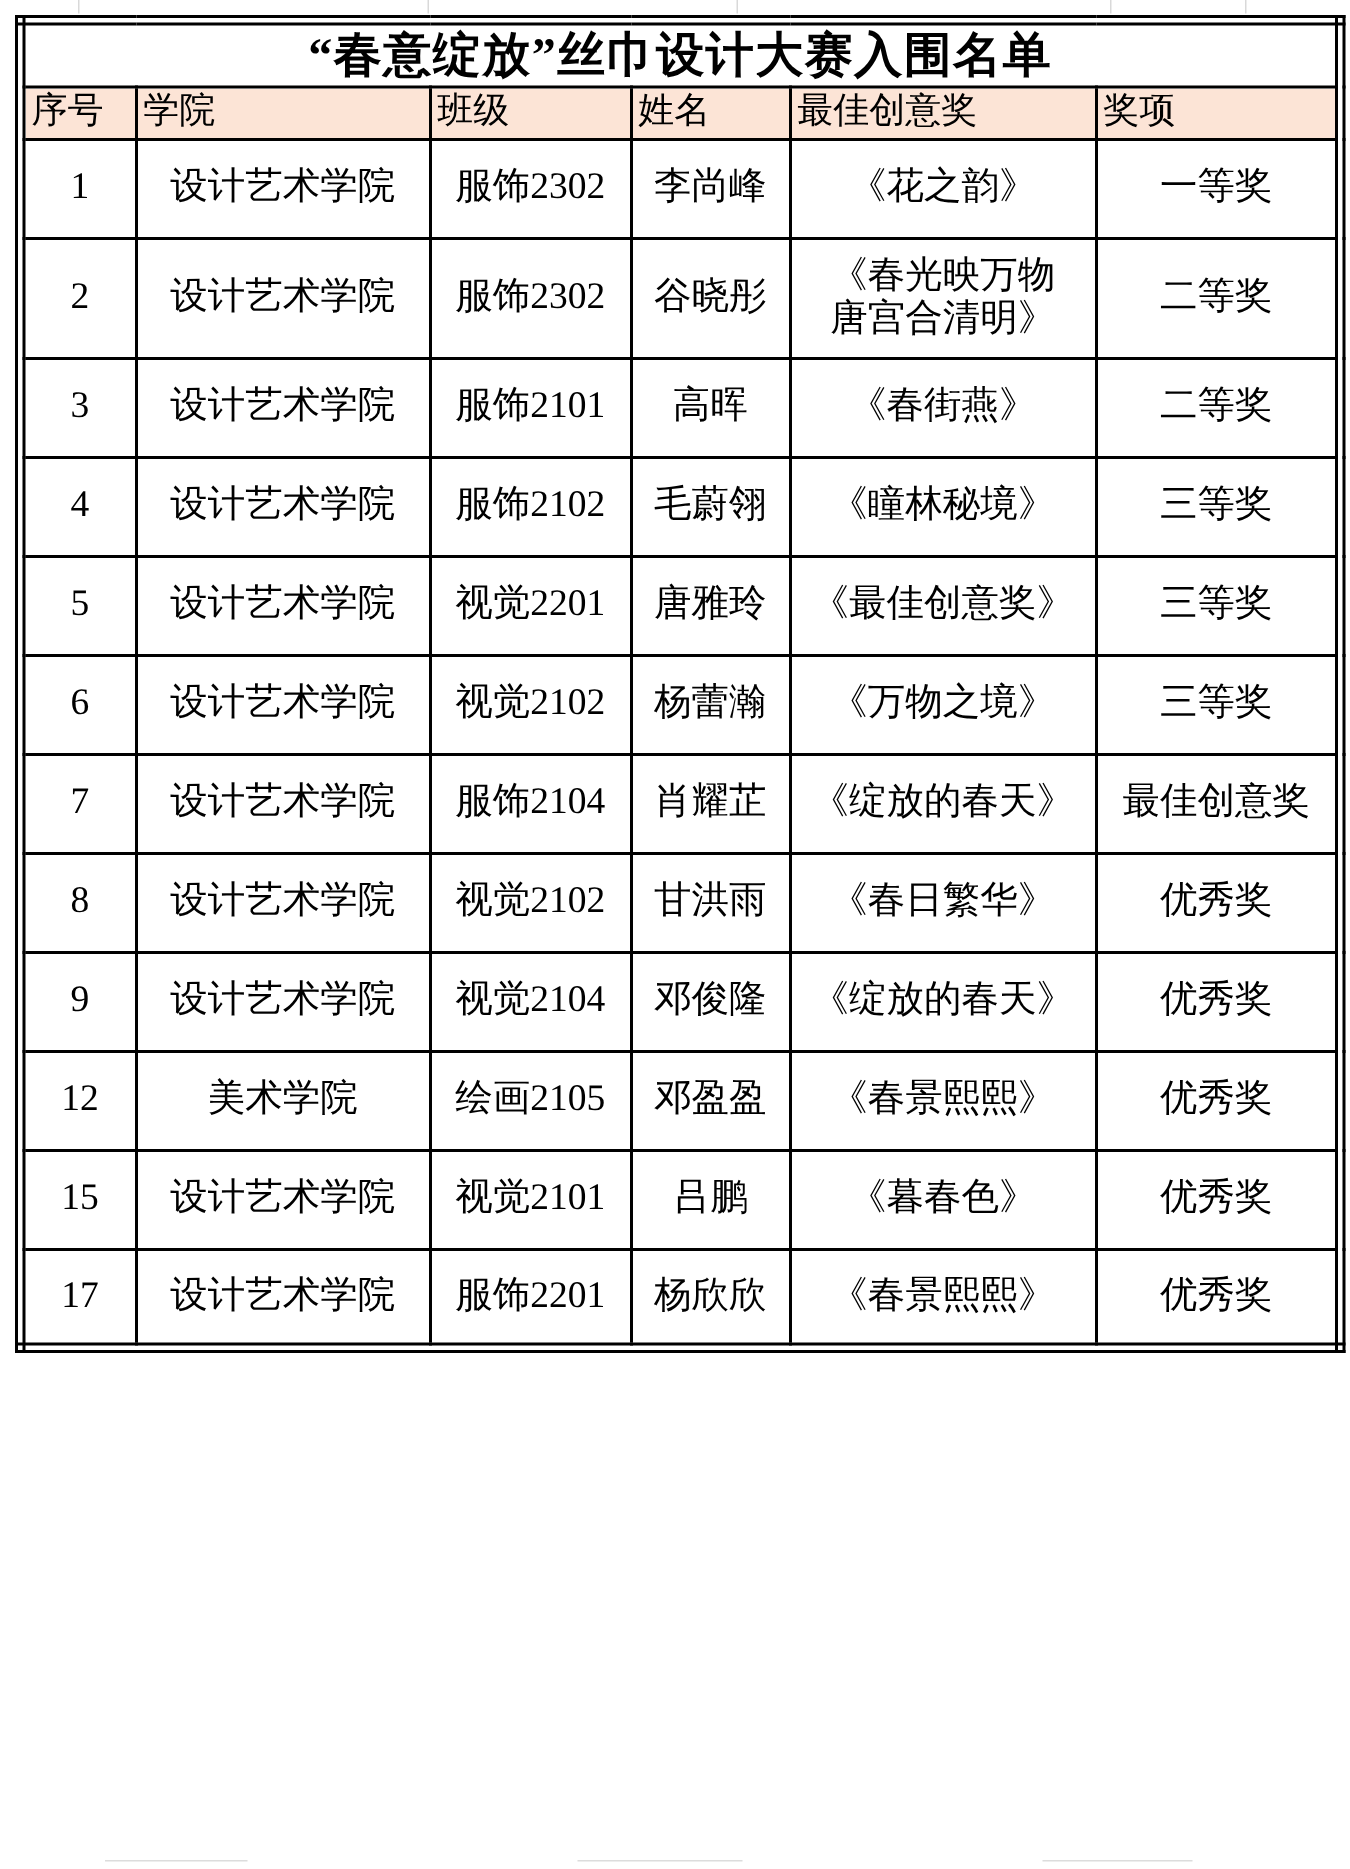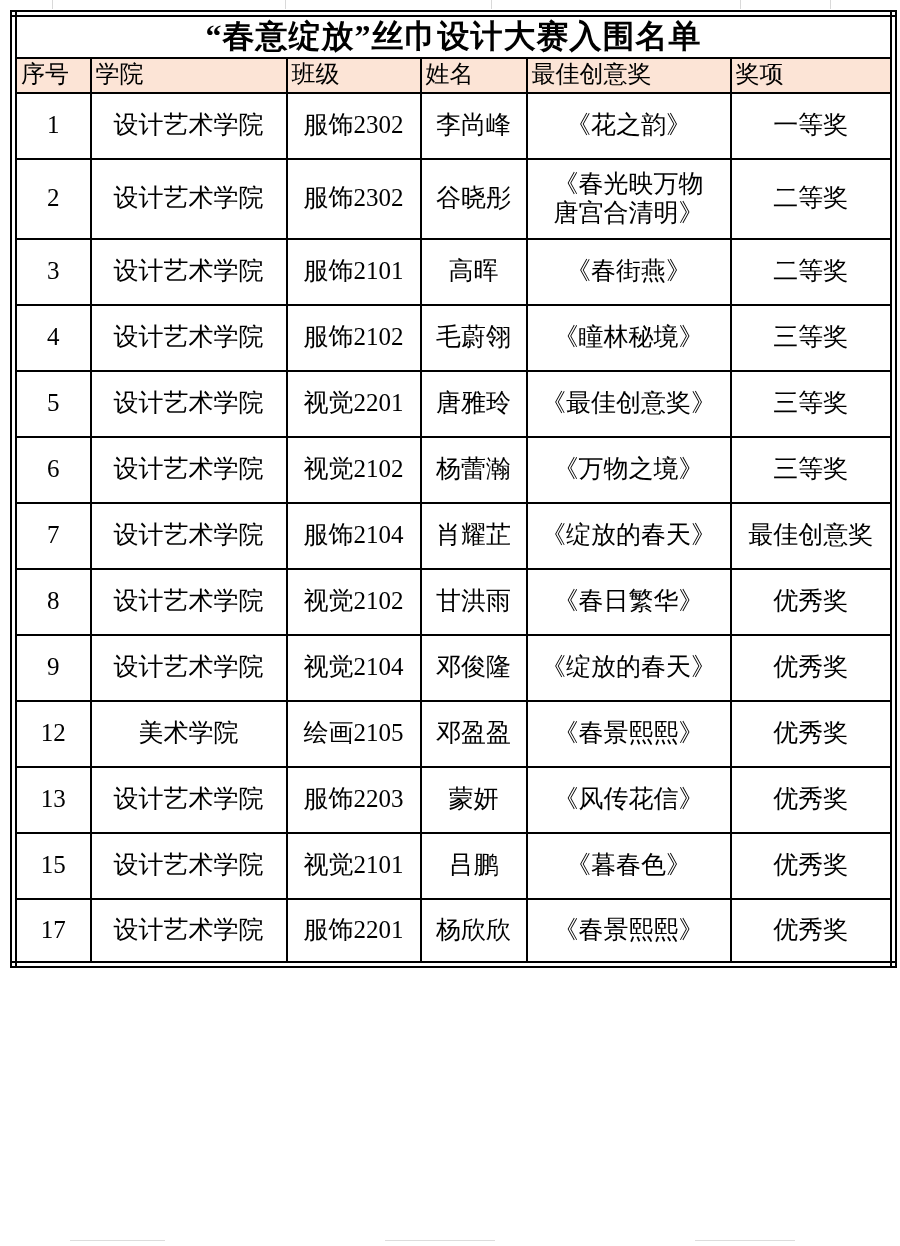--- a/index.html
+++ b/index.html
@@ -185,28 +185,20 @@
         </tr>
         <tr>
           <td>12</td>
           <td>美术学院</td>
           <td>绘画2105</td>
           <td>邓盈盈</td>
           <td>《春景熙熙》</td>
           <td>优秀奖</td>
         </tr>
         <tr>
-          <td>13</td>
-          <td>设计艺术学院</td>
-          <td>服饰2203</td>
-          <td>蒙妍</td>
-          <td>《风传花信》</td>
-          <td>优秀奖</td>
-        </tr>
-        <tr>
           <td>15</td>
           <td>设计艺术学院</td>
           <td>视觉2101</td>
           <td>吕鹏</td>
           <td>《暮春色》</td>
           <td>优秀奖</td>
         </tr>
         <tr>
           <td>17</td>
           <td>设计艺术学院</td>

